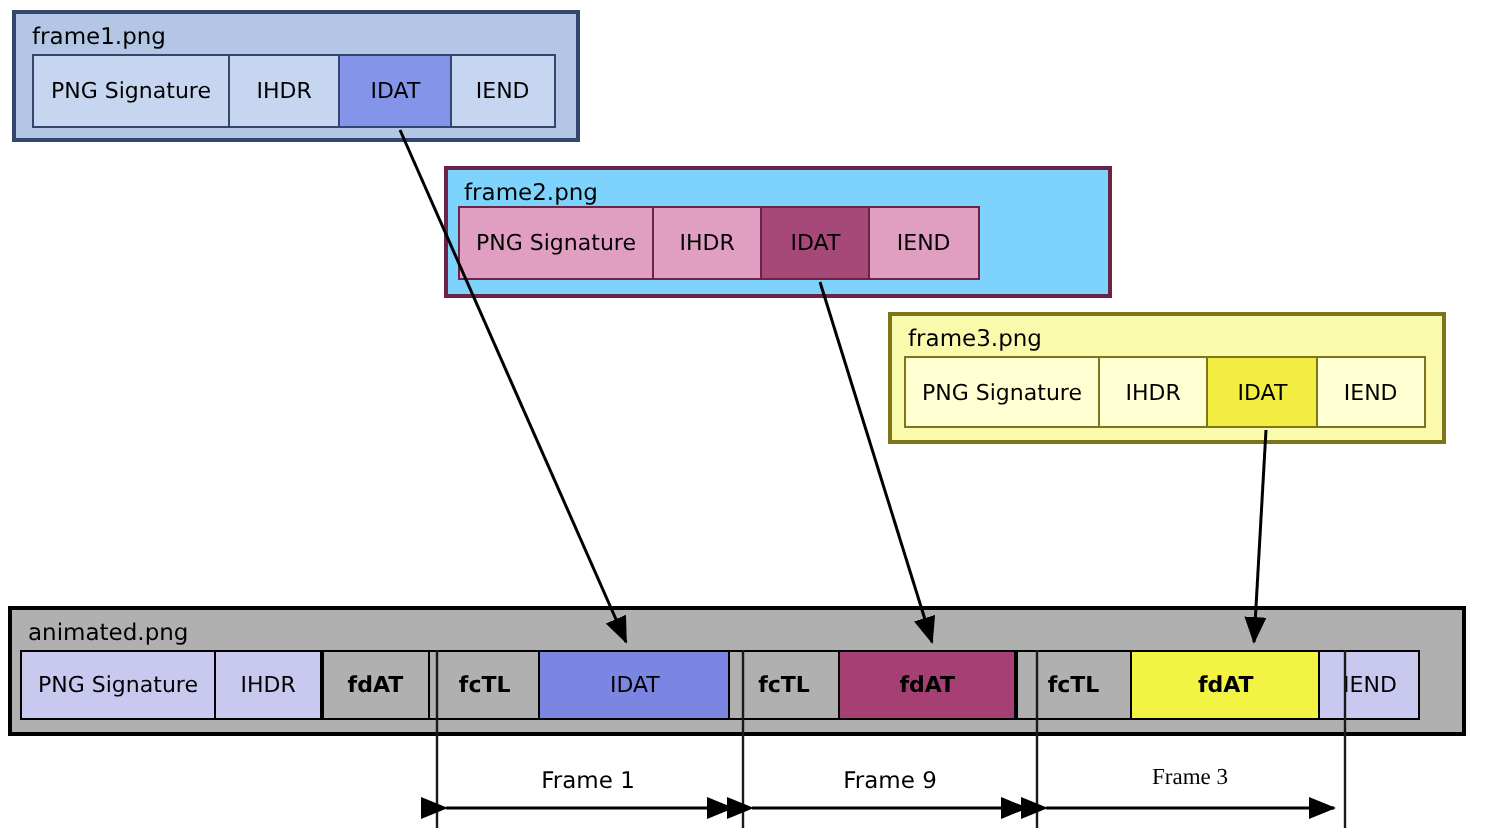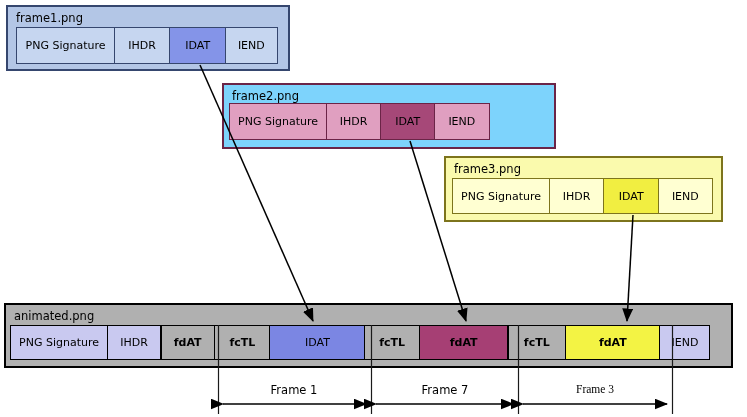--- a/index.html
+++ b/index.html
@@ -119,16 +119,16 @@
     <line x1="371.5" y1="325" x2="371.5" y2="414" stroke="#1a1a1a" stroke-width="1.2"></line>
     <line x1="518.5" y1="325" x2="518.5" y2="414" stroke="#1a1a1a" stroke-width="1.2"></line>
     <line x1="672.5" y1="325" x2="672.5" y2="414" stroke="#1a1a1a" stroke-width="1.2"></line>
 
     <line x1="223" y1="404" x2="366" y2="404" stroke="#000" stroke-width="1.5" marker-start="url(#ah)" marker-end="url(#ah)"></line>
     <line x1="376" y1="404" x2="513" y2="404" stroke="#000" stroke-width="1.5" marker-start="url(#ah)" marker-end="url(#ah)"></line>
     <line x1="523" y1="404" x2="667" y2="404" stroke="#000" stroke-width="1.5" marker-start="url(#ah)" marker-end="url(#ah)"></line>
   </svg>
 
   <div class="range-label rl1">Frame 1</div>
-  <div class="range-label rl2">Frame 7</div>
+  <div class="range-label rl2">Frame 9</div>
   <div class="range-label rl3">Frame 3</div>
 
 </div>
 
 </body></html>

